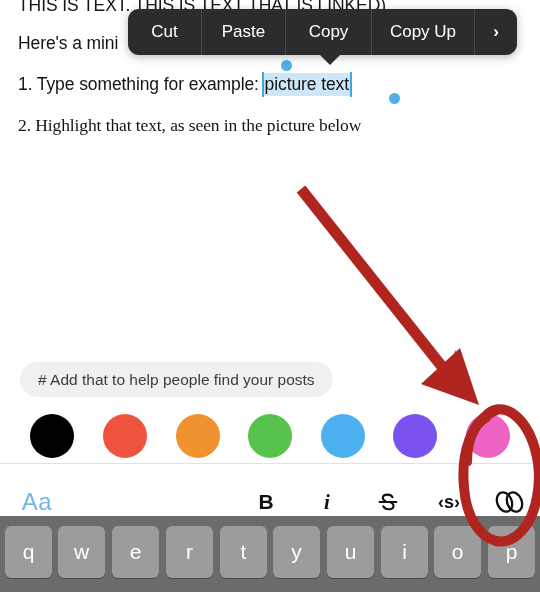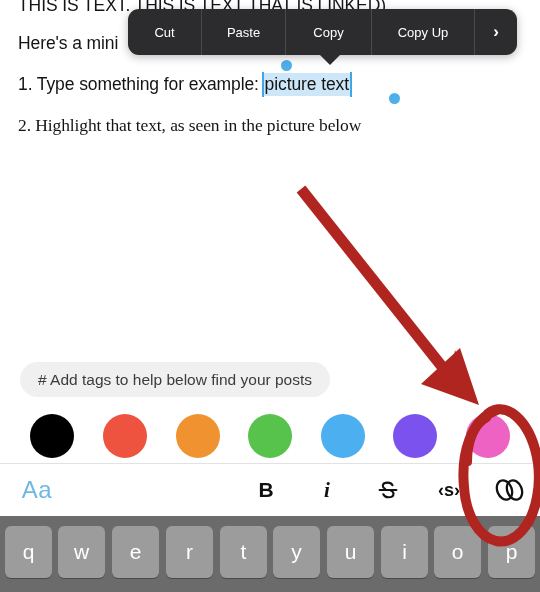--- a/index.html
+++ b/index.html
@@ -45,21 +45,21 @@
   
   #context-menu {
     position:absolute; left:128px; top:9px; width:389px; height:46px;
     background:#2C2C2E; border-radius:11px;
     display:flex; align-items:stretch;
     box-shadow:0 2px 10px rgba(0,0,0,0.28);
     z-index:30;
   }
   .menu-item {
     flex:1 1 auto; display:flex; align-items:center; justify-content:center;
-    color:#ffffff; font-size:13px;
+    color:#ffffff; font-size:17px;
     border-right:1px solid #4A4A4C;
     white-space:nowrap; padding:0 6px;
   }
   .menu-item:last-child { border-right:none; }
   .menu-item.cut      { flex:0 0 74px; }
   .menu-item.copy     { flex:0 0 86px; }
   .menu-item.paste    { flex:0 0 84px; }
   .menu-item.lookup   { flex:0 0 103px; }
   .menu-item.more     { flex:0 0 42px; font-size:17px; font-weight:bold; }
   
@@ -97,21 +97,21 @@
   }
 
   
   #toolbar-sep {
     position:absolute; left:0; top:463px; width:540px; height:1px;
     background:#E2E2E2; z-index:6;
   }
 
   
   #format-toolbar {
-    position:absolute; left:0; top:464px; width:540px; height:52px;
+    position:absolute; left:0; top:476px; width:540px; height:52px;
     background:#ffffff; z-index:6;
   }
   .fmt {
     position:absolute; top:0; height:52px;
     display:flex; align-items:center; justify-content:center;
     color:#111111;
   }
   #fmt-aa   { left:14px;  width:46px; color:#6FB8E6; font-size:24px; letter-spacing:0.5px; }
   #fmt-bold { left:248px; width:36px; font-size:21px; font-weight:bold; }
   #fmt-ital { left:309px; width:36px; font-size:21px; font-style:italic; font-family:"Liberation Serif", serif; font-weight:bold; }
@@ -155,21 +155,21 @@
   <div id="context-menu">
     <div class="menu-item cut">Cut</div>
     <div class="menu-item paste">Paste</div>
     <div class="menu-item copy">Copy</div>
     <div class="menu-item lookup">Copy Up</div>
     <div class="menu-item more">›</div>
   </div>
   <div id="menu-tail"></div>
 
   <div id="tag-pill">
-    <span># Add tags to help below find your posts</span>
+    <span># Add that to help people find your posts</span>
   </div>
 
   <div id="color-row">
     <div class="swatch" style="left:30px;  background:#000000;"></div>
     <div class="swatch" style="left:103px; background:#EE5340;"></div>
     <div class="swatch" style="left:176px; background:#F0922F;"></div>
     <div class="swatch" style="left:248px; background:#57C24C;"></div>
     <div class="swatch" style="left:321px; background:#4CAFF0;"></div>
     <div class="swatch" style="left:393px; background:#7B52EE;"></div>
     <div class="swatch" style="left:466px; background:#ED62C2;"></div>

